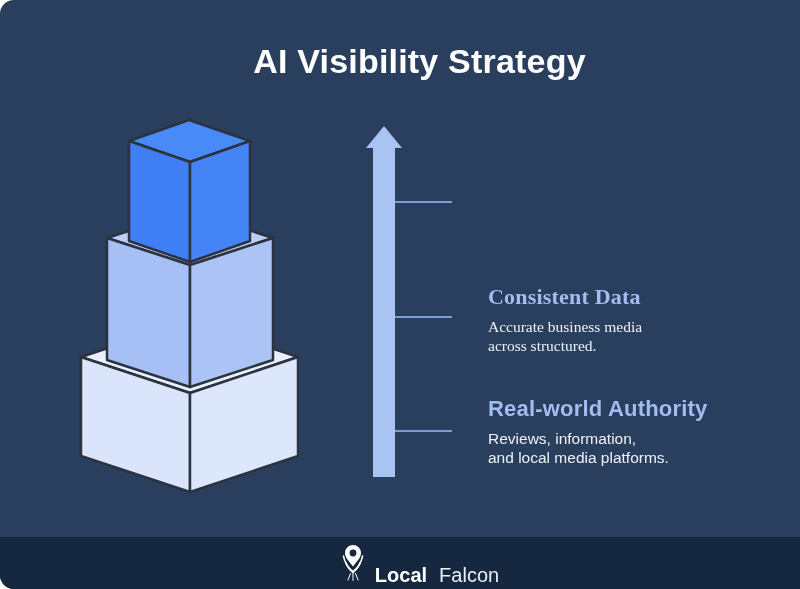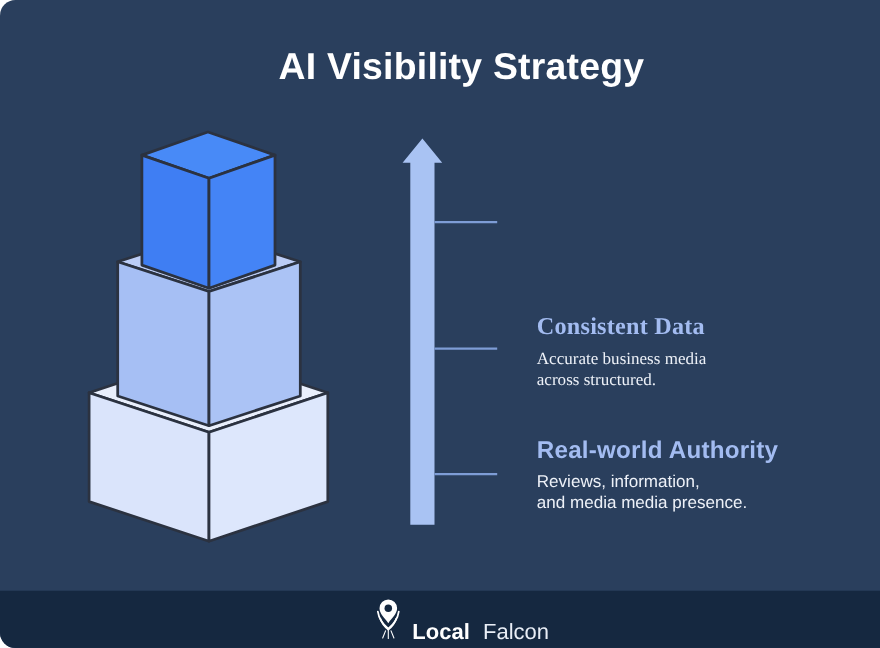--- a/index.html
+++ b/index.html
@@ -60,21 +60,21 @@
 
   <div class="section sec-2">
     <div class="sec-heading">Consistent Data</div>
     <div class="sec-line">Accurate business media</div>
     <div class="sec-line">across structured.</div>
   </div>
 
   <div class="section sec-3">
     <div class="sec-heading">Real-world Authority</div>
     <div class="sec-line">Reviews, information,</div>
-    <div class="sec-line">and media media presence.</div>
+    <div class="sec-line">and local media platforms.</div>
   </div>
 
   <div class="footer">
     <svg width="26" height="40" viewBox="0 0 26 40">
       <path d="M13 2a8 8 0 0 1 8 8c0 5-4.5 8.5-8 13.5C9.5 18.5 5 15 5 10a8 8 0 0 1 8-8z" fill="#ffffff"></path>
       <circle cx="13" cy="10" r="3.4" fill="#152840"></circle>
       <g fill="none" stroke="#ffffff" stroke-width="1.6" stroke-linecap="round">
         <path d="M3.5 13c1 7 4.5 11.5 9.5 15.5"></path>
         <path d="M22.5 13c-1 7-4.5 11.5-9.5 15.5"></path>
         <path d="M5.8 19.5c1.5 4.5 4 7.5 7.2 9.8"></path>

